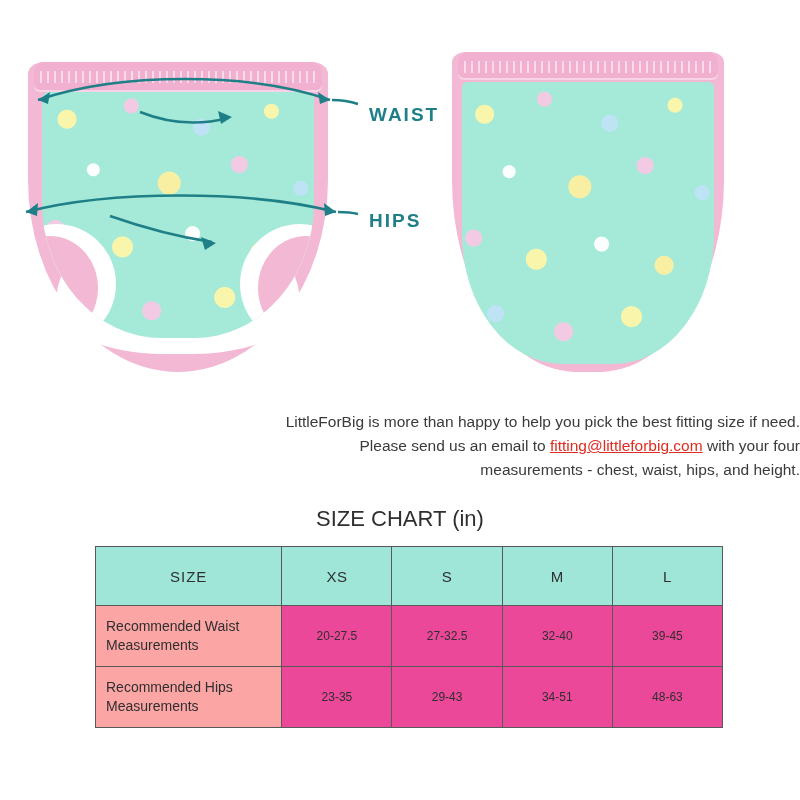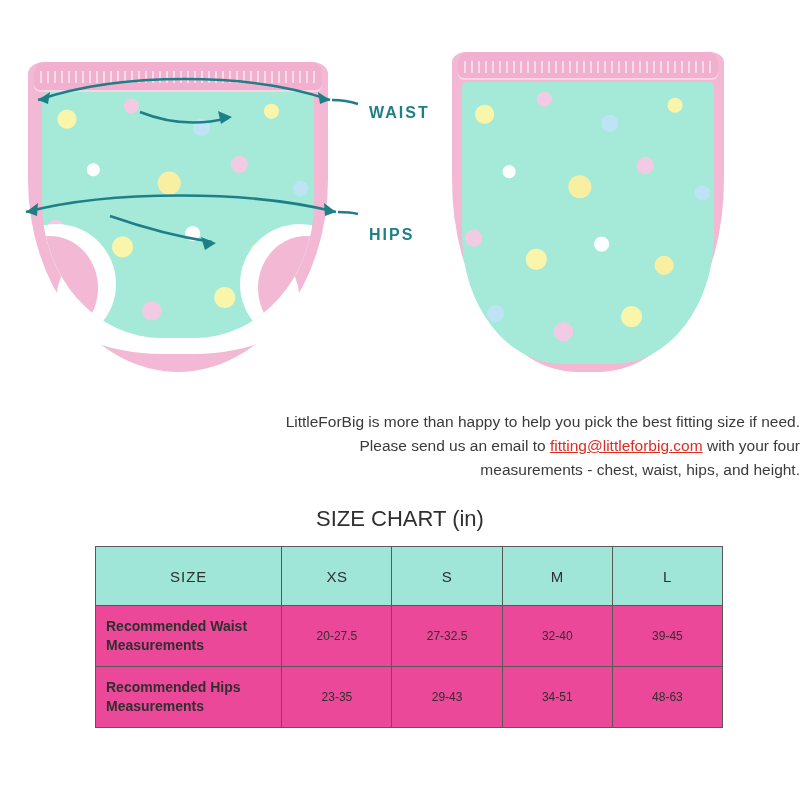--- a/index.html
+++ b/index.html
@@ -144,26 +144,26 @@
     position: absolute;
     left: 0; top: 0;
     width: 800px;
     height: 400px;
     pointer-events: none;
   }
   .anno-label {
     position: absolute;
     font-family: "Liberation Sans", sans-serif;
     font-weight: bold;
-    font-size: 16px;
+    font-size: 19px;
     letter-spacing: 2px;
     color: #1f7f87;
   }
   .label-waist { left: 369px; top: 104px; }
-  .label-hips  { left: 369px; top: 226px; }
+  .label-hips  { left: 369px; top: 210px; }
 
   
   .help-text {
     margin: 10px 0 0 0;
     text-align: right;
     font-size: 15.5px;
     line-height: 24px;
     color: #3a3a3a;
   }
   .help-text .email {
@@ -206,22 +206,21 @@
     letter-spacing: 0.5px;
   }
   table.size-chart thead th:first-child {
     letter-spacing: 1px;
   }
   table.size-chart tbody td.rowhead {
     text-align: left;
     padding: 0 10px;
     font-size: 14px;
     line-height: 19px;
-    background: #ec4899;
-    font-weight: bold;
+    background: #fca5a5;
   }
   table.size-chart tbody td {
     background: #ec4899;
     font-size: 12px;
   }
   col.c-label { width: 186px; }
   col.c-val   { width: 110px; }
 </style>
 </head>
 <body>

